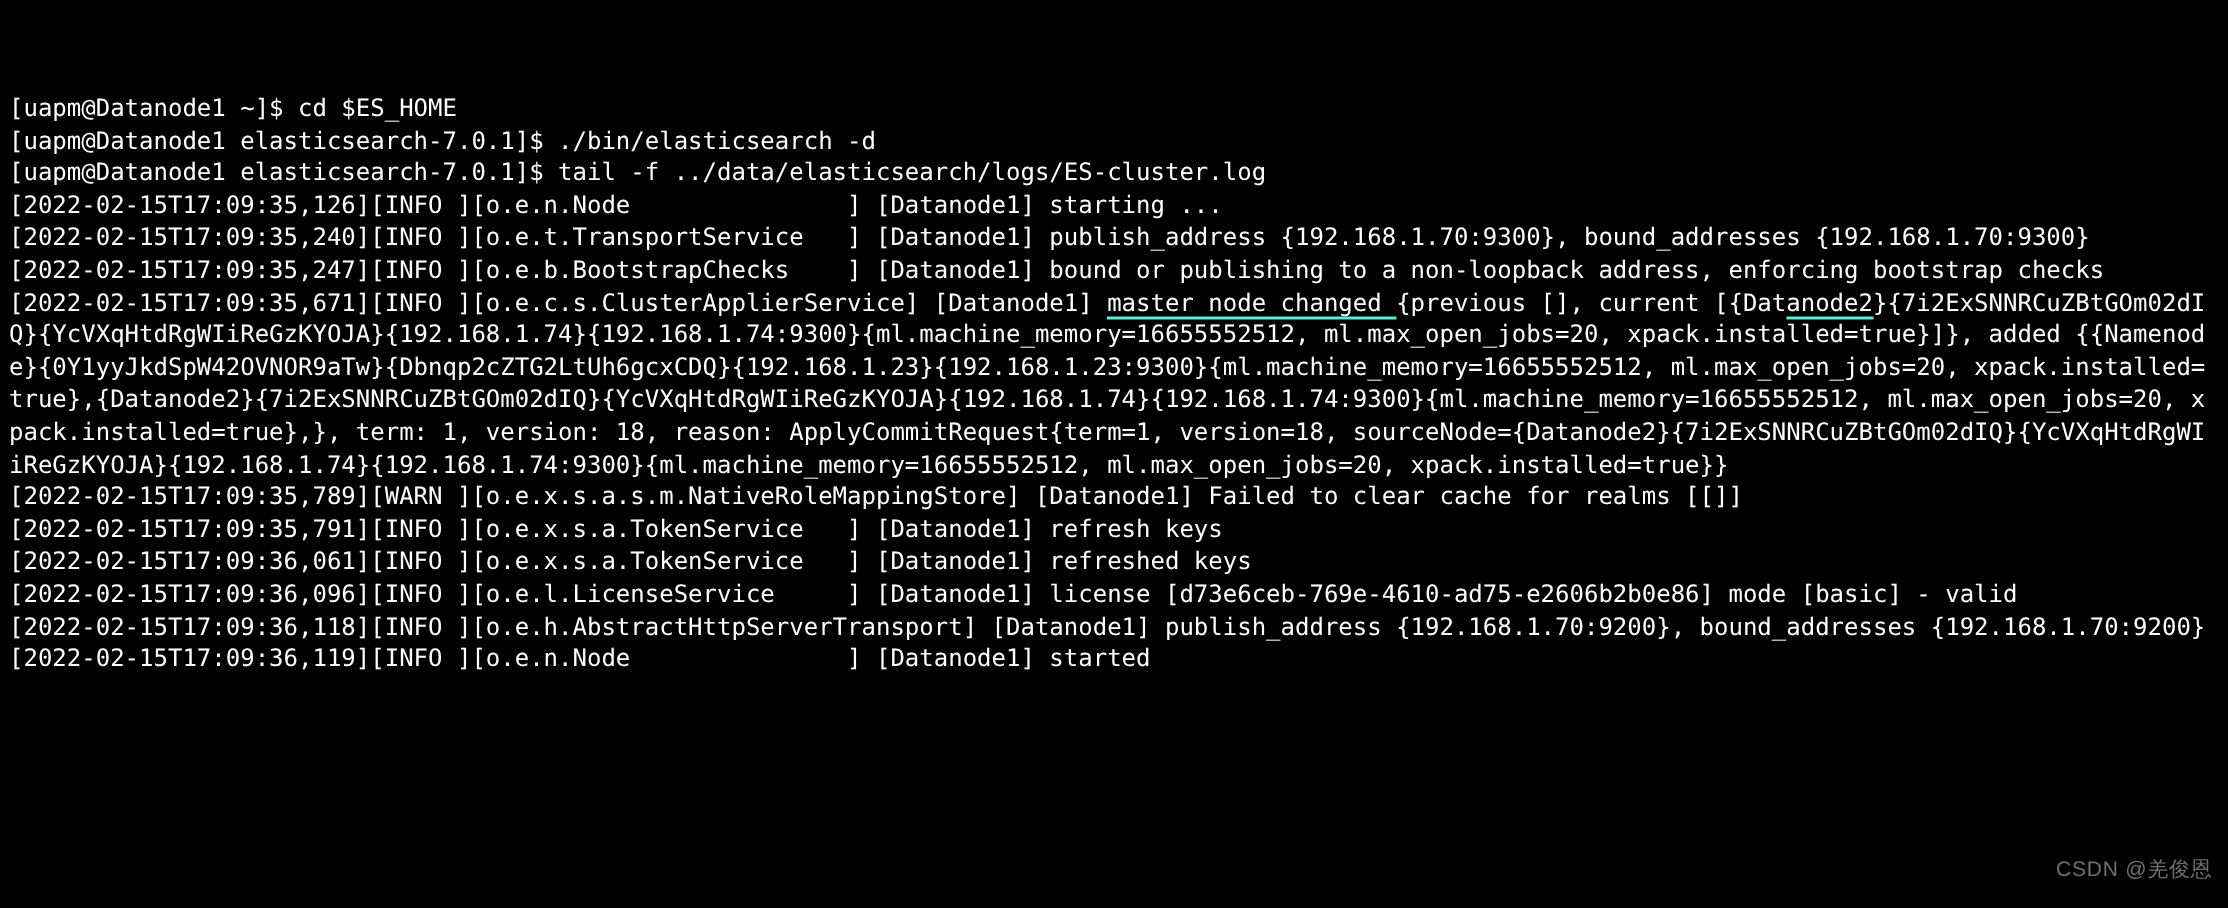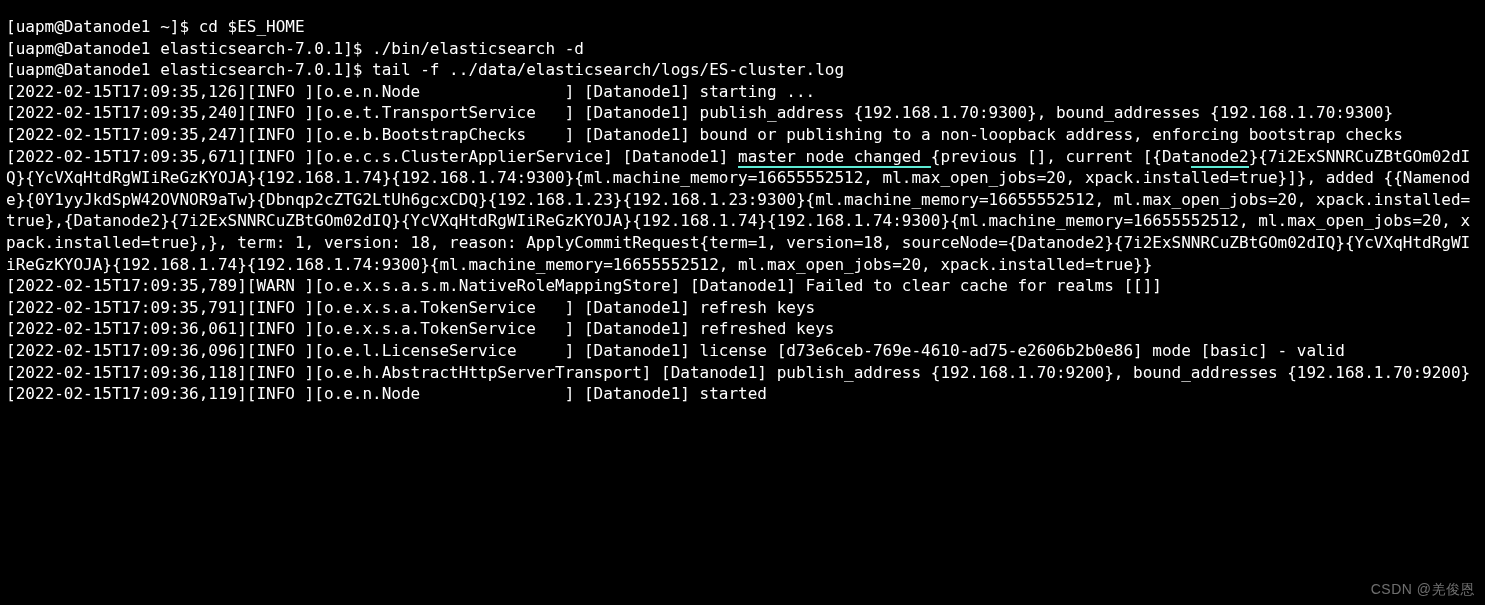--- a/index.html
+++ b/index.html
@@ -15,28 +15,29 @@
     overflow: hidden;
     position: relative;
   }
   .terminal {
     padding: 16px 6px;
     white-space: pre-wrap;
     word-break: break-all;
     position: relative;
     box-sizing: border-box;
     width: 1485px;
+    margin-top: 45px;
   }
   .underline-green {
     border-bottom: 2px solid #5eead4;
   }
   .watermark {
     position: absolute;
     right: 10px;
-    bottom: 6px;
+    bottom: 16px;
     color: rgba(200,200,200,0.55);
     font-size: 14px;
     font-family: sans-serif;
     letter-spacing: 0.5px;
     pointer-events: none;
     text-align: right;
   }
 </style>
 </head>
 <body>

